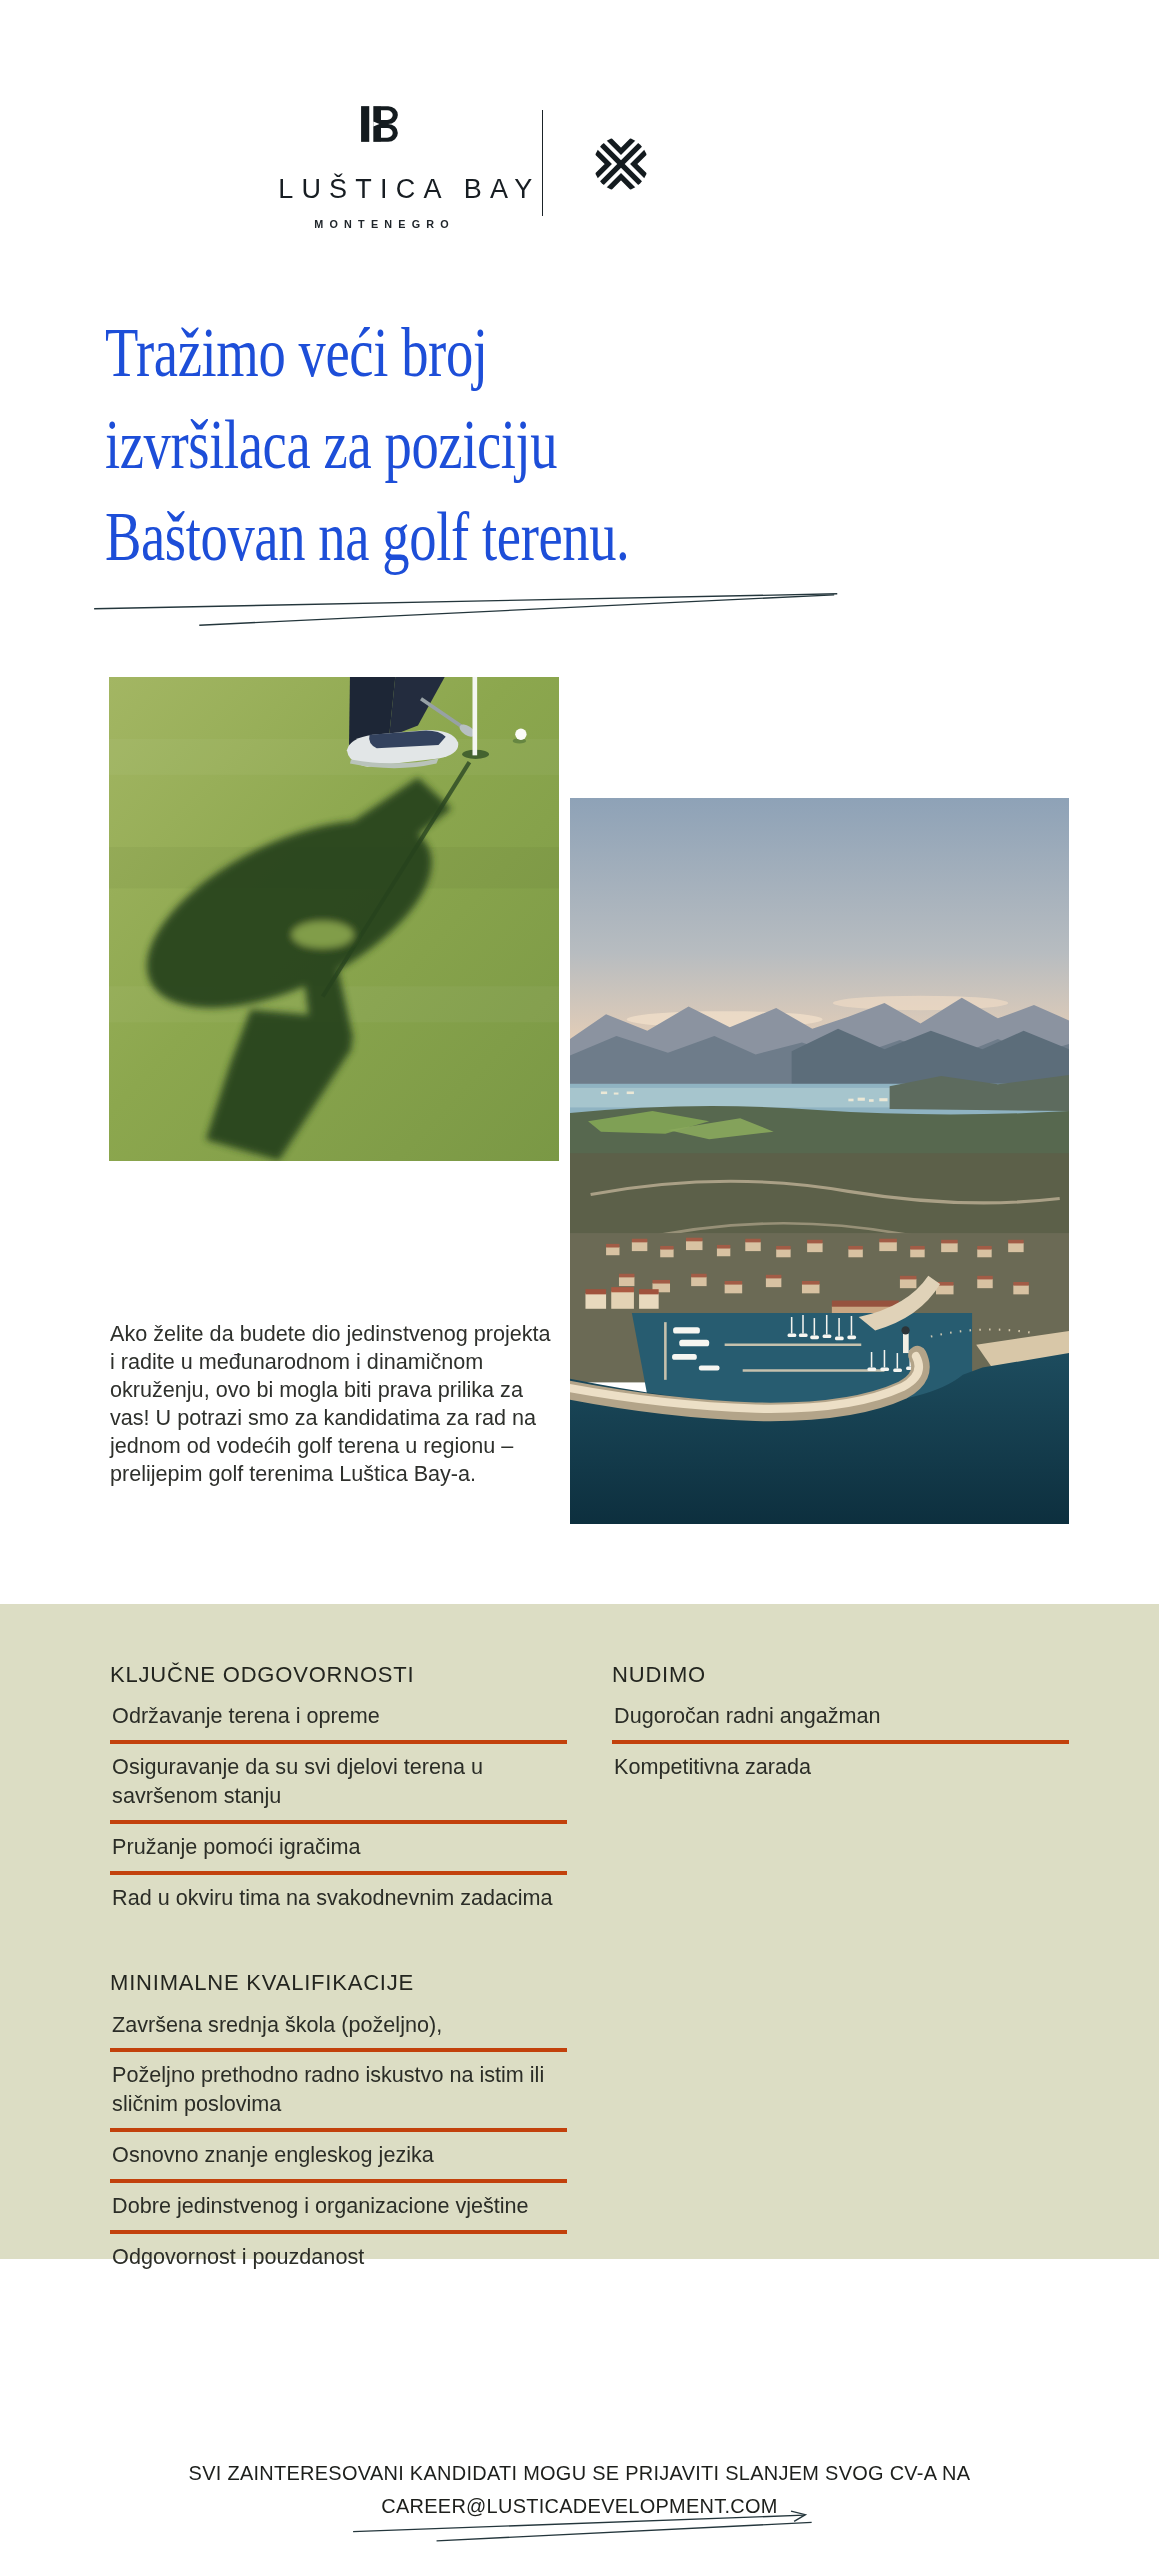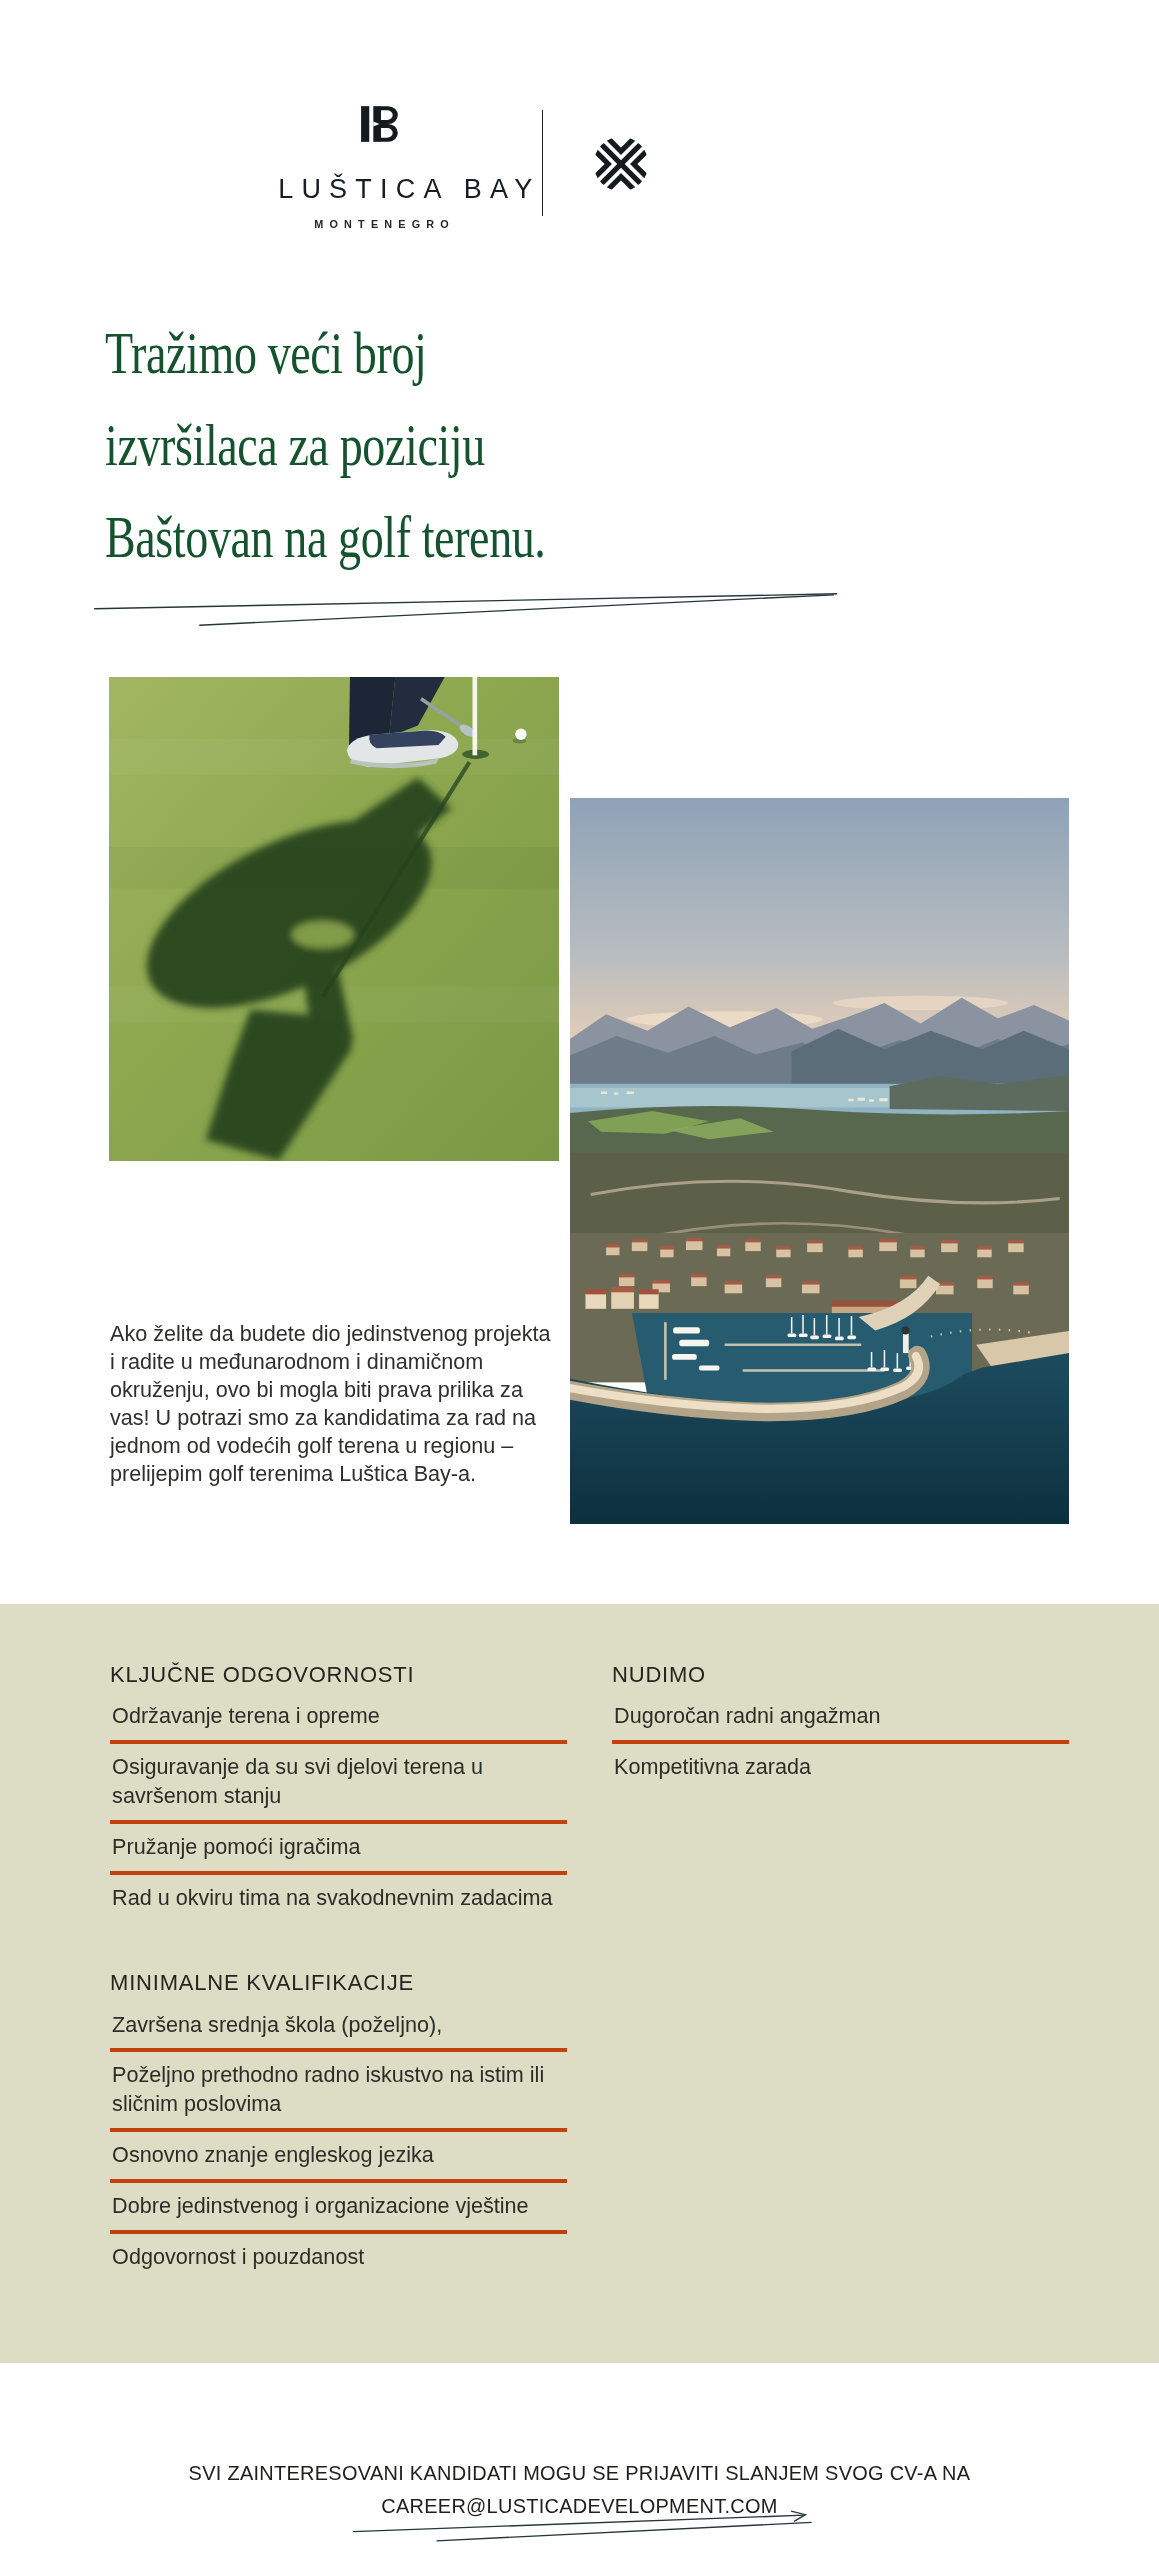--- a/index.html
+++ b/index.html
@@ -16,36 +16,36 @@
   .partner{position:absolute;left:591px;top:133px;display:flex;align-items:flex-start;}
   .partner-mark{margin-top:2.1px;}
   .partner-text{margin-left:23px;position:relative;width:227px;height:62px;color:#141b1f;}
   .partner-line1{position:absolute;left:0;top:3.1px;white-space:nowrap;}
   .by-word{font-family:"Liberation Serif",serif;font-style:italic;font-size:20.6px;color:#20272c;margin-right:7.2px;}
   .orascom-word{font-size:23px;font-weight:600;letter-spacing:1.5px;}
   .partner-line2{position:absolute;left:36px;top:32px;font-size:23px;font-weight:600;letter-spacing:1px;white-space:nowrap;}
 
   
   .headline{position:absolute;left:105px;top:307px;margin:0;font-family:"Liberation Serif",serif;
-            font-weight:400;font-size:59px;line-height:92px;color:#14532d;letter-spacing:-0.5px;}
+            font-weight:400;font-size:70px;line-height:92px;color:#1d4ed8;letter-spacing:-0.5px;}
   .headline span{display:block;transform:scaleX(0.78);transform-origin:left center;white-space:nowrap;}
   .headline-flourish{position:absolute;left:90px;top:585px;}
 
   
   .photo{position:absolute;overflow:hidden;}
   .photo-golf{left:109px;top:677px;width:450px;height:484px;}
   .photo-marina{left:570px;top:798px;width:499px;height:726px;}
   .photo svg{display:block;}
 
   
   .intro{position:absolute;left:110px;top:1320px;width:443px;margin:0;
          font-size:21.6px;line-height:28px;color:#2e302c;}
 
   
-  .olive{position:absolute;left:0;top:1604px;width:1159px;height:759px;background:#dcddc4;}
+  .olive{position:absolute;left:0;top:1604px;width:1159px;height:655px;background:#dcddc4;}
   .col{position:absolute;top:58px;}
   .col-left{left:110px;width:457px;}
   .col-right{left:612px;width:457px;}
   .list-title{margin:0 0 5.2px 0;font-size:22px;font-weight:500;letter-spacing:0.8px;color:#23251f;}
   ul.plist{list-style:none;margin:0;padding:0;}
   ul.plist li{font-size:21.6px;line-height:29px;color:#2b2d27;padding:8.2px 2.1px 9.8px 2.1px;
               border-bottom:4px solid #c2410c;}
   ul.plist li:last-child{border-bottom:none;}
   .second-title{margin-top:48px;}
 

